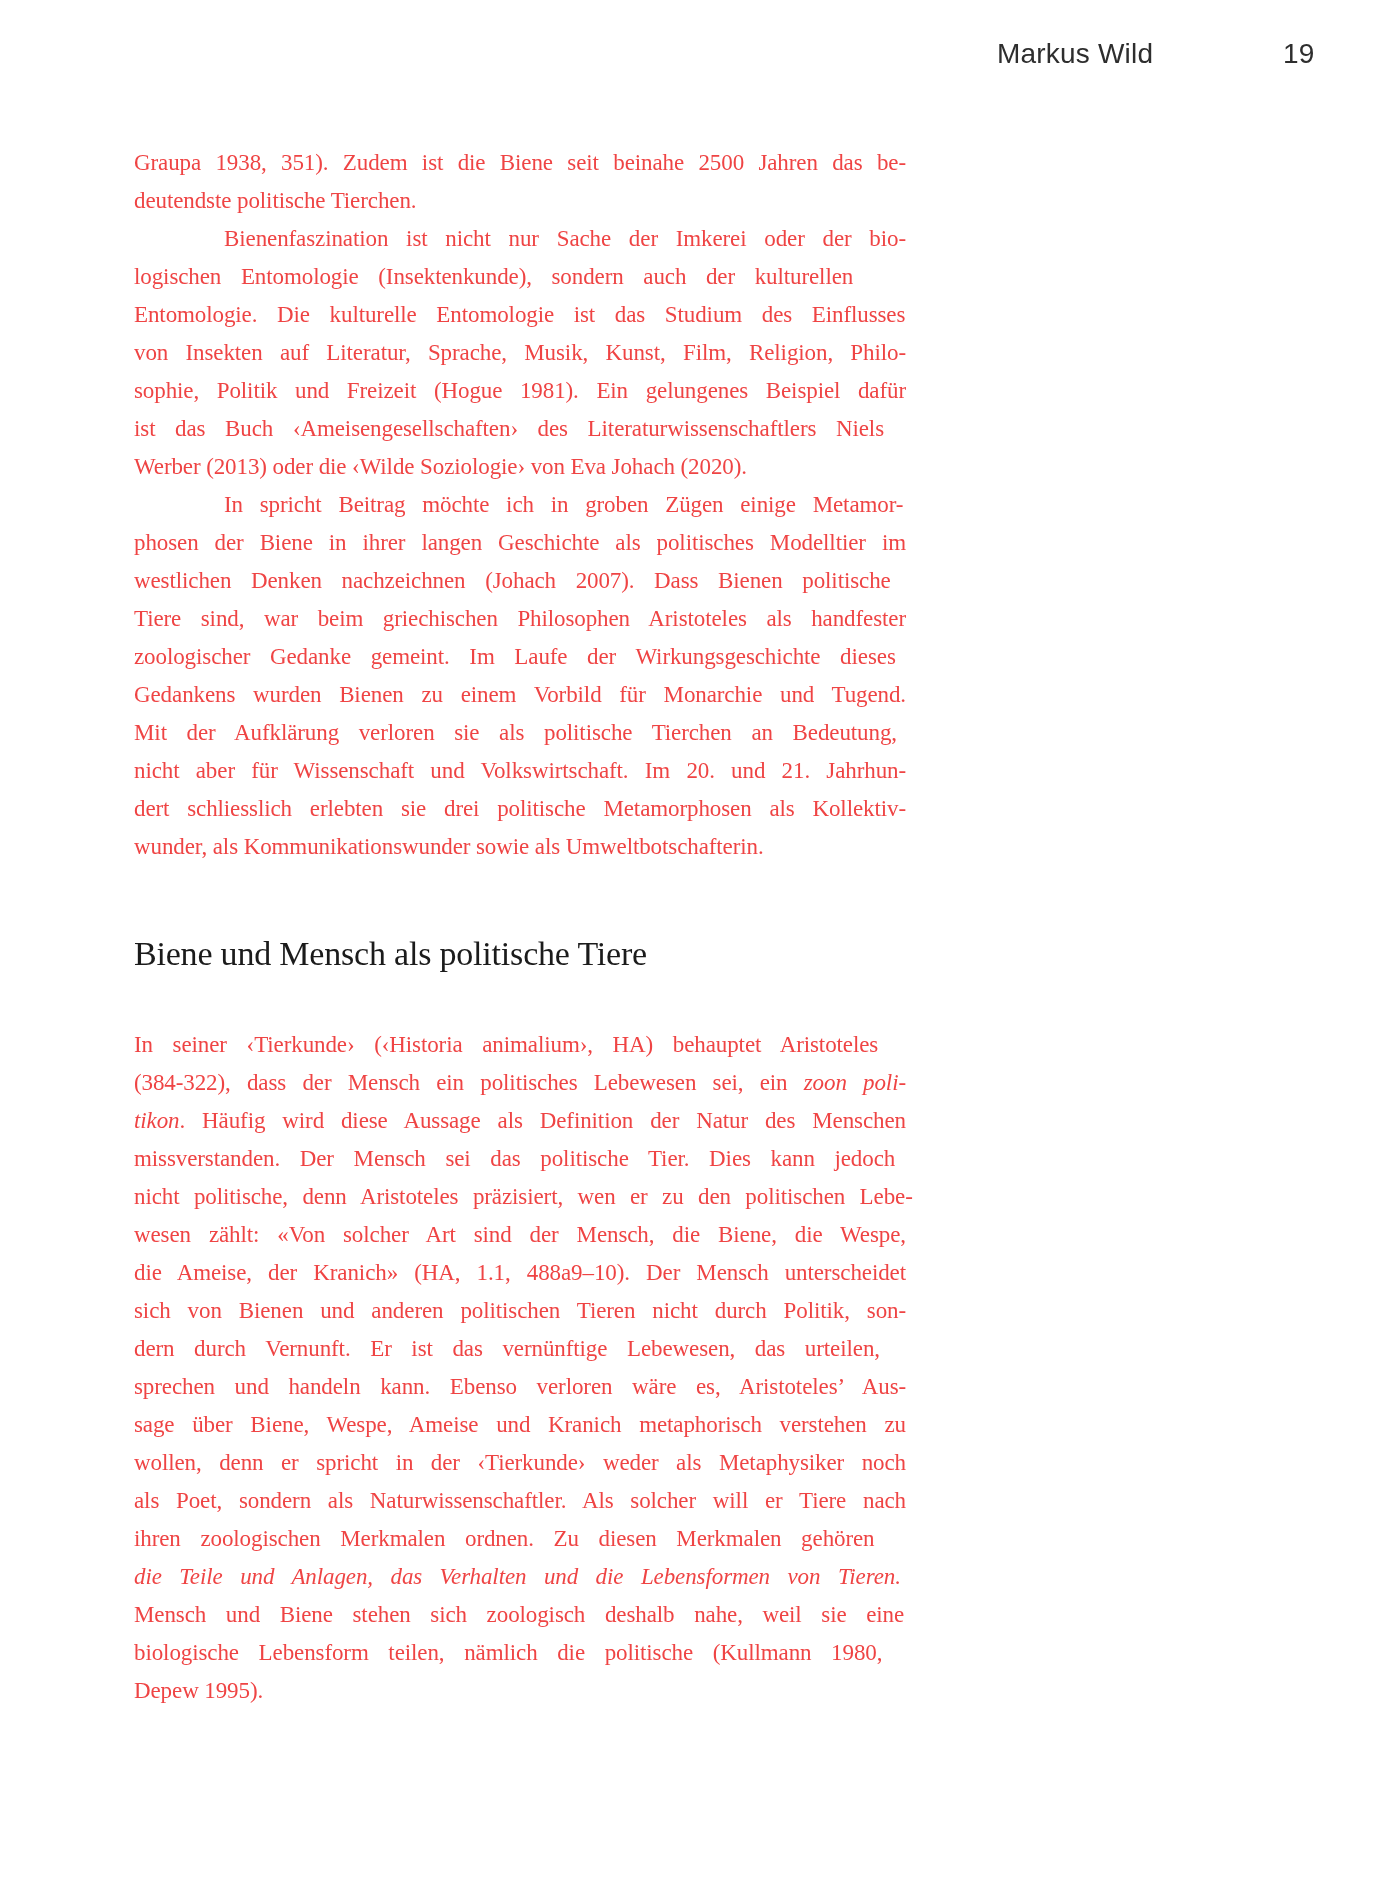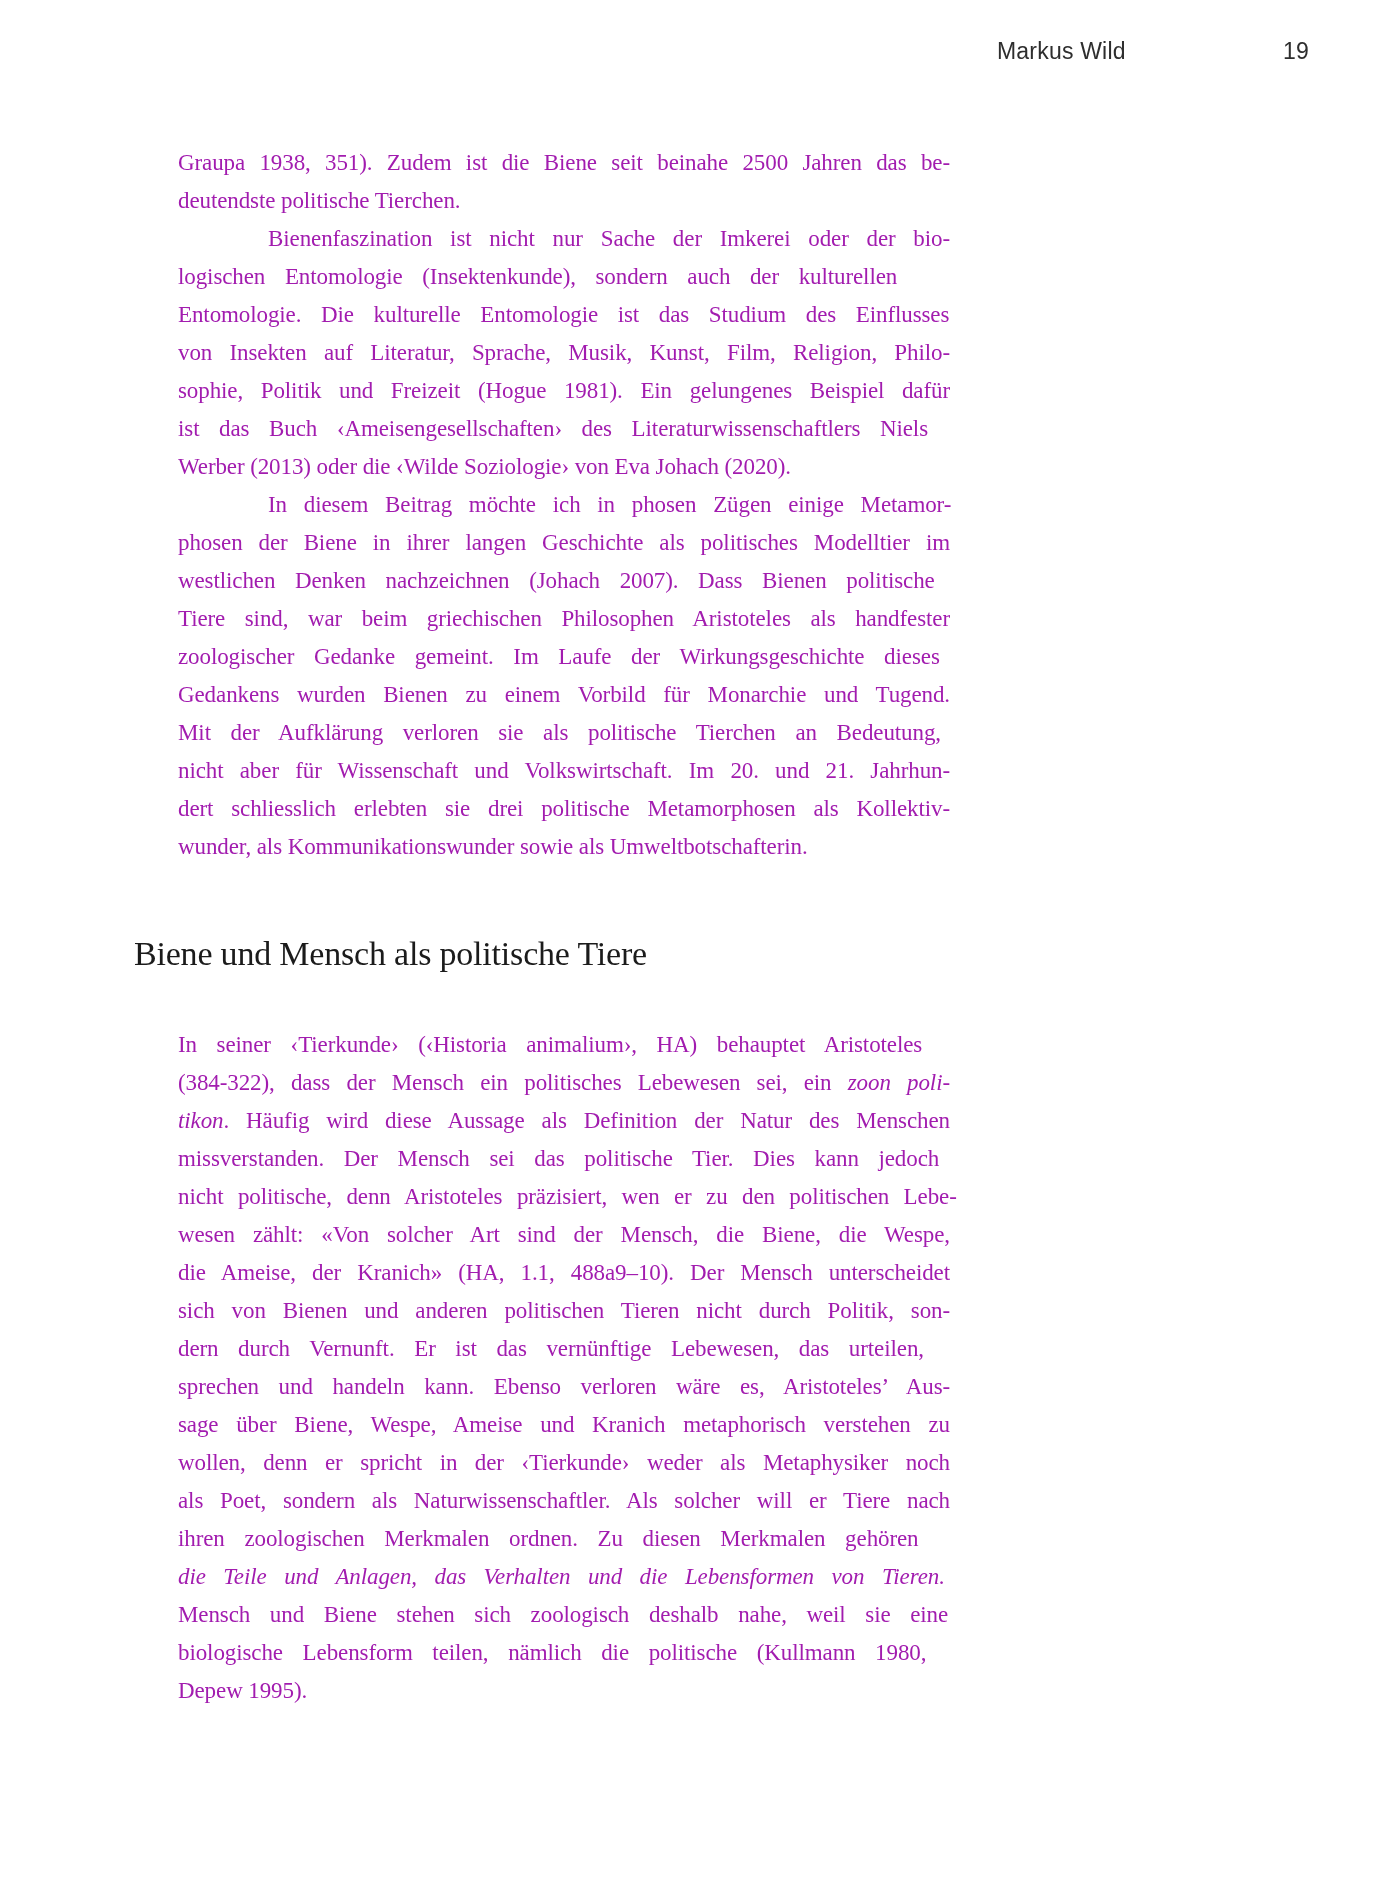--- a/index.html
+++ b/index.html
@@ -16,21 +16,21 @@
     font-family: "Liberation Serif", "DejaVu Serif", serif;
     color: #1c1c1c;
   }
   .running-header {
     position: absolute;
     top: 38px;
     left: 0;
     width: 1308px;
     height: 30px;
     font-family: "Liberation Sans", "DejaVu Sans", sans-serif;
-    font-size: 23px;
+    font-size: 28px;
     color: #2e2e2e;
     letter-spacing: 0.2px;
     padding-left: 12px;
   }
   .author {
     position: absolute;
     left: 997px;
     top: 0;
     white-space: nowrap;
   }
@@ -49,22 +49,21 @@
   .para {
     margin: 0;
     padding: 0;
   }
   .line {
     height: 38px;
     line-height: 38px;
     font-size: 23px;
     letter-spacing: -0.1px;
     white-space: nowrap;
-    color: #a21caf;
-    margin-left: 44px;
+    color: #ef4444;
   }
   .line.indent {
     padding-left: 90px;
   }
   .it {
     font-style: italic;
   }
   .section-heading {
     font-size: 34px;
     line-height: 52px;
@@ -91,21 +90,21 @@
       <div class="para">
         <div class="line indent"><span style="word-spacing: 12.1146px;">Bienenfaszination ist nicht nur Sache der Imkerei oder der bio-</span></div>
         <div class="line"><span style="word-spacing: 14px;">logischen Entomologie (Insektenkunde), sondern auch der kulturellen</span></div>
         <div class="line"><span style="word-spacing: 14px;">Entomologie. Die kulturelle Entomologie ist das Studium des Einflusses</span></div>
         <div class="line"><span style="word-spacing: 11.6649px;">von Insekten auf Literatur, Sprache, Musik, Kunst, Film, Religion, Philo-</span></div>
         <div class="line"><span style="word-spacing: 11.9826px;">sophie, Politik und Freizeit (Hogue 1981). Ein gelungenes Beispiel dafür</span></div>
         <div class="line"><span style="word-spacing: 14px;">ist das Buch ‹Ameisengesellschaften› des Literaturwissenschaftlers Niels</span></div>
         <div class="line last"><span>Werber (2013) oder die ‹Wilde Soziologie› von Eva Johach (2020).</span></div>
       </div>
       <div class="para">
-        <div class="line indent"><span style="word-spacing: 11.1354px;">In diesem Beitrag möchte ich in phosen Zügen einige Metamor-</span></div>
+        <div class="line indent"><span style="word-spacing: 11.1354px;">In spricht Beitrag möchte ich in groben Zügen einige Metamor-</span></div>
         <div class="line"><span style="word-spacing: 10.3531px;">phosen der Biene in ihrer langen Geschichte als politisches Modelltier im</span></div>
         <div class="line"><span style="word-spacing: 14px;">westlichen Denken nachzeichnen (Johach 2007). Dass Bienen politische</span></div>
         <div class="line"><span style="word-spacing: 13.9082px;">Tiere sind, war beim griechischen Philosophen Aristoteles als handfester</span></div>
         <div class="line"><span style="word-spacing: 14px;">zoologischer Gedanke gemeint. Im Laufe der Wirkungsgeschichte dieses</span></div>
         <div class="line"><span style="word-spacing: 12.0816px;">Gedankens wurden Bienen zu einem Vorbild für Monarchie und Tugend.</span></div>
         <div class="line"><span style="word-spacing: 14px;">Mit der Aufklärung verloren sie als politische Tierchen an Bedeutung,</span></div>
         <div class="line"><span style="word-spacing: 10.6203px;">nicht aber für Wissenschaft und Volkswirtschaft. Im 20. und 21. Jahrhun-</span></div>
         <div class="line"><span style="word-spacing: 12.168px;">dert schliesslich erlebten sie drei politische Metamorphosen als Kollektiv-</span></div>
         <div class="line last"><span>wunder, als Kommunikationswunder sowie als Umweltbotschafterin.</span></div>
       </div>

